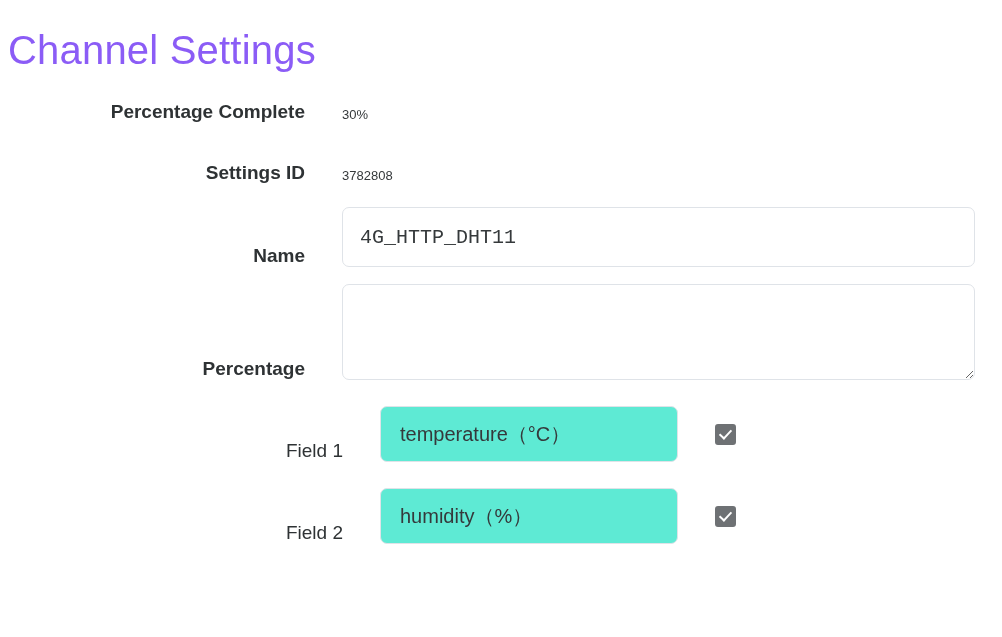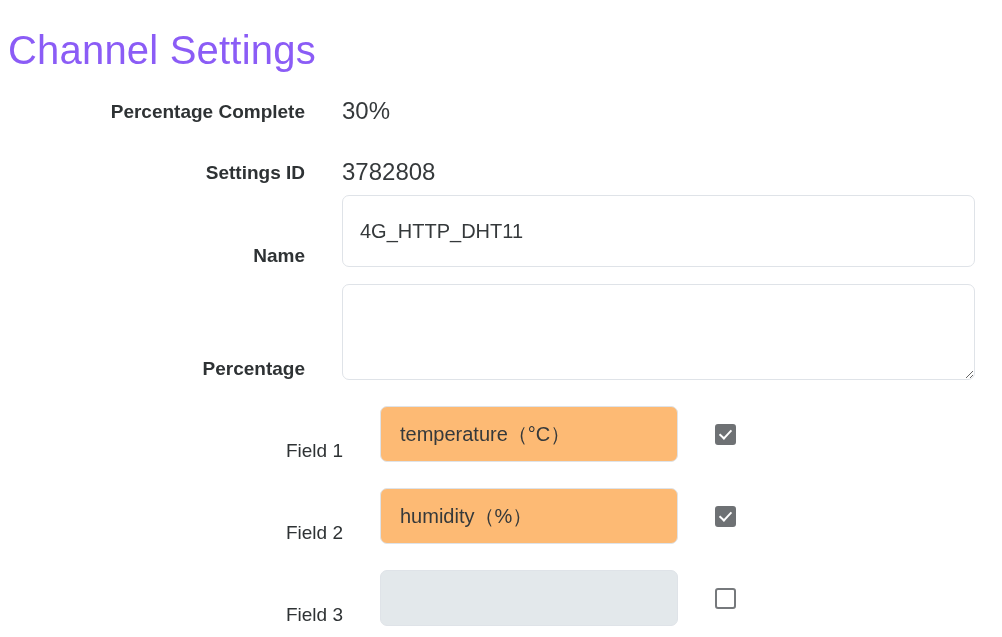--- a/index.html
+++ b/index.html
@@ -53,21 +53,21 @@
     white-space: nowrap;
   }
   .label-col.bold { font-weight: bold; }
 
   .value-col {
     flex: 1 1 auto;
     padding-left: 37px;
   }
 
   .static-value {
-    font-size: 24px;
+    font-size: 13px;
     color: #35393b;
     line-height: 1;
     white-space: nowrap;
   }
 
   
   .row-percentage { height: 60px; }
   .row-percentage .label-col { padding-top: 18px; }
   .row-percentage .value-col { padding-top: 18px; }
 
@@ -80,25 +80,25 @@
 
   .row-description { height: 113px; }
   .row-description .label-col { padding-top: 49px; }
 
   .row-field { height: 82px; padding-left: 38px; }
   .row-field .label-col { padding-top: 18px; }
 
   
   .text-input {
     width: 633px;
-    height: 72px;
+    height: 60px;
     border: 1px solid #dfe3e8;
     border-radius: 7px;
     background: #ffffff;
-    font-family: Liberation Sans, sans-serif;
+    font-family: Liberation Mono, monospace;
     font-size: 20px;
     color: #35393b;
     padding: 0 17px;
     outline: none;
     display: block;
   }
 
   .textarea-input {
     width: 633px;
     height: 96px;
@@ -117,21 +117,21 @@
   .field-wrap {
     display: flex;
     align-items: center;
   }
 
   .field-input {
     width: 298px;
     height: 56px;
     border: 1px solid #dfe3e8;
     border-radius: 7px;
-    background: #fdba74;
+    background: #5eead4;
     font-family: "Liberation Sans", sans-serif;
     font-size: 20px;
     color: #35393b;
     padding: 0 19px;
     outline: none;
     display: block;
   }
   .field-input:disabled,
   .field-input.is-disabled {
     background: #e3e8eb;
@@ -214,23 +214,14 @@
   <div class="row row-field">
     <div class="label-col">Field 2</div>
     <div class="value-col">
       <div class="field-wrap">
         <input class="field-input" type="text" value="humidity（%）" style="">
         <div class="checkbox checked"></div>
       </div>
     </div>
   </div>
 
-  <div class="row row-field">
-    <div class="label-col">Field 3</div>
-    <div class="value-col">
-      <div class="field-wrap">
-        <input class="field-input is-disabled" type="text" disabled="" value="" style="">
-        <div class="checkbox"></div>
-      </div>
-    </div>
-  </div>
 
 </div>
 
 </body></html>

